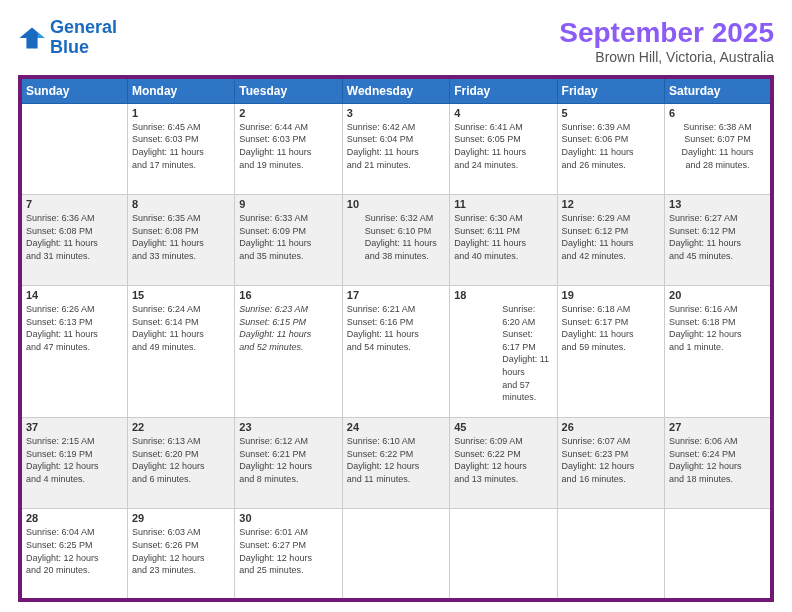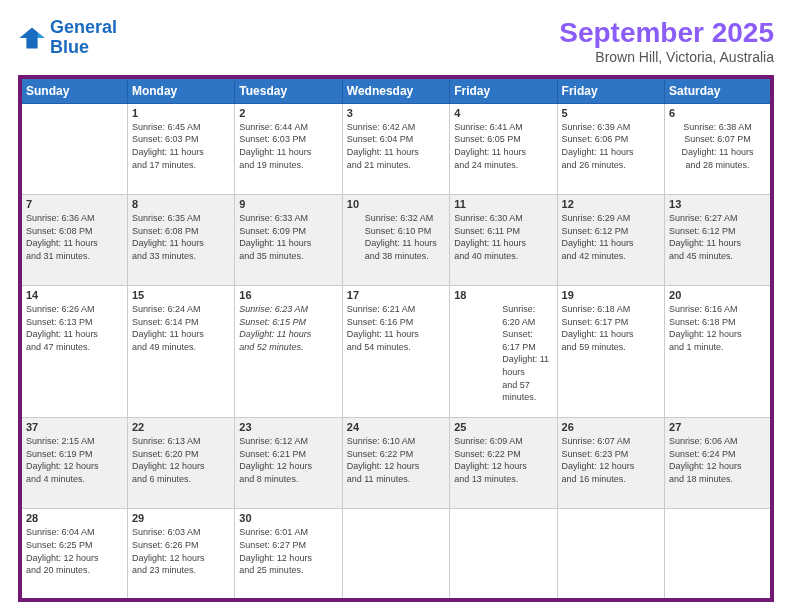--- a/index.html
+++ b/index.html
@@ -305,21 +305,21 @@
 and 8 minutes.</div>
           </td>
           <td>
             <span class="day-num">24</span>
             <div class="day-info" style="white-space: pre-line;">Sunrise: 6:10 AM
 Sunset: 6:22 PM
 Daylight: 12 hours
 and 11 minutes.</div>
           </td>
           <td>
-            <span class="day-num">25</span>
+            <span class="day-num">45</span>
             <div class="day-info" style="white-space: pre-line;">Sunrise: 6:09 AM
 Sunset: 6:22 PM
 Daylight: 12 hours
 and 13 minutes.</div>
           </td>
           <td>
             <span class="day-num">26</span>
             <div class="day-info" style="white-space: pre-line;">Sunrise: 6:07 AM
 Sunset: 6:23 PM
 Daylight: 12 hours

